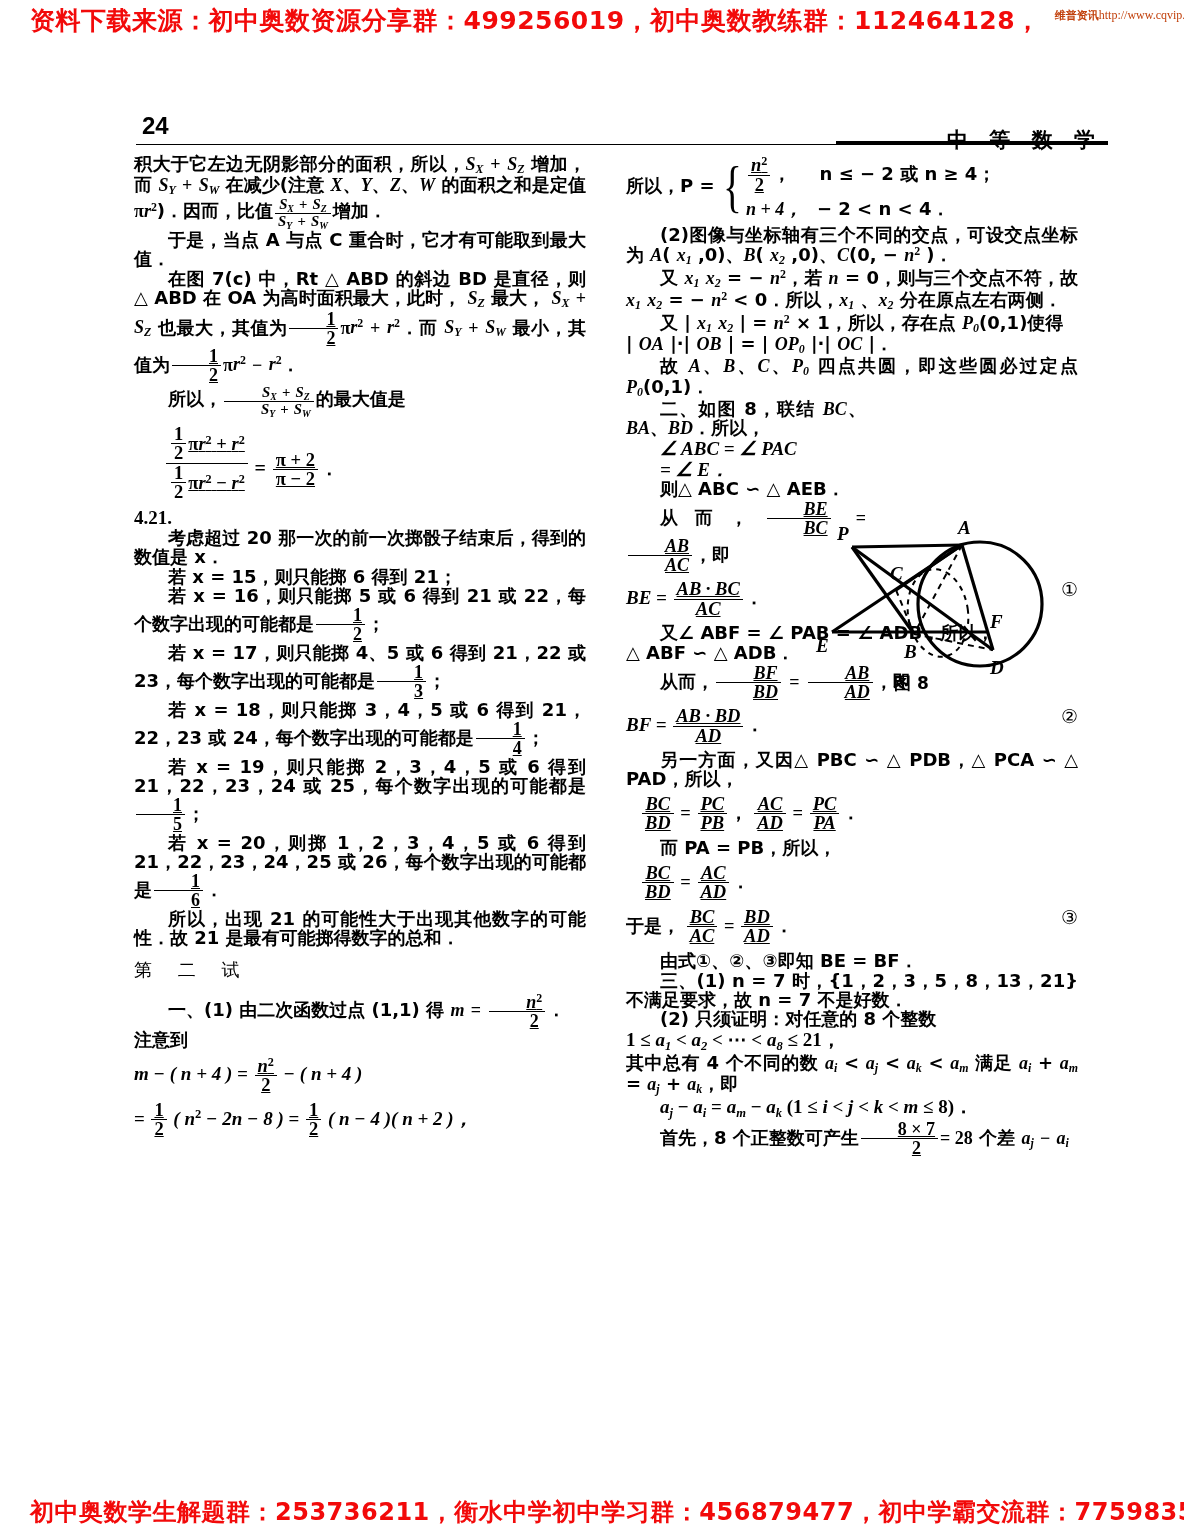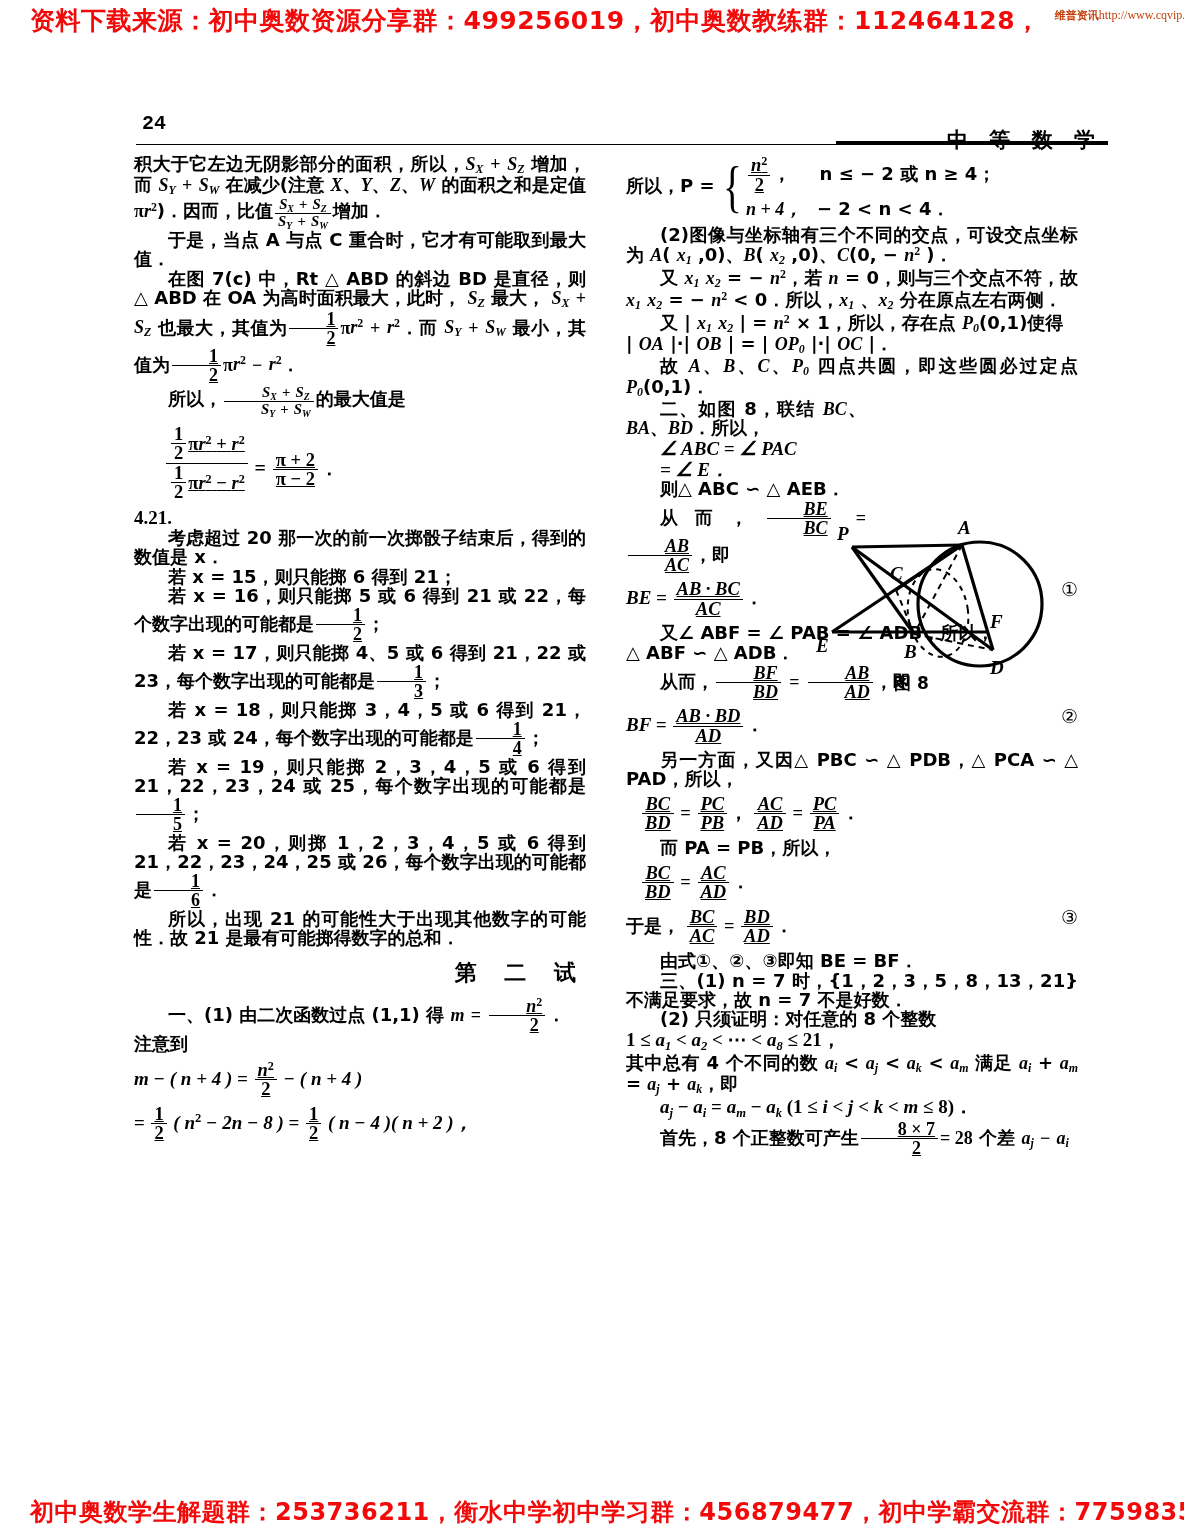--- a/index.html
+++ b/index.html
@@ -28,21 +28,21 @@
   .watermark{
     position:absolute;right:6px;top:8px;
     font-size:12px;color:#c2410c;
     font-family:"Liberation Serif",serif;
     white-space:nowrap;
   }
   .watermark .wm-cn{font-weight:bold;font-family:"DejaVu Sans",sans-serif;font-size:11px;}
 
   
   .head{position:absolute;left:108px;top:108px;width:970px;height:42px;}
-  .head .pageno{position:absolute;left:6px;top:4px;font-size:20px;font-weight:bold;font-family:Liberation Mono, monospace;}
+  .head .pageno{position:absolute;left:6px;top:4px;font-size:24px;font-weight:bold;font-family:Liberation Sans, sans-serif;}
   .head .jtitle{position:absolute;right:4px;top:18px;font-size:21px;font-weight:bold;letter-spacing:7px;
                 font-family:"DejaVu Sans","Liberation Sans",sans-serif;text-align:right;}
   .rule-thin{position:absolute;left:0;top:36px;width:700px;height:1px;background:#000;}
   .rule-thick{position:absolute;left:700px;top:33px;width:272px;height:4px;background:#000;}
 
   
   .col{position:absolute;top:155px;width:452px;font-size:18.5px;line-height:1.05;}
   .col-l{left:106px;}
   .col-r{left:598px;}
 
@@ -59,21 +59,21 @@
   .fr{display:inline-block;vertical-align:-0.52em;text-align:center;margin:0 2px;line-height:1.0;}
   .fr .nu{display:block;padding:0 3px;font-size:.82em;}
   .fr .de{display:block;border-top:1.4px solid #000;padding:0 3px;font-size:.82em;}
   .fr.big{vertical-align:-0.58em;text-decoration:underline;}
   .fr.big .nu,.fr.big .de{font-size:1em;}
 
   .disp{margin:6px 0 6px 0;text-align:left;}
   .disp-c{margin:6px 0;text-align:left;padding-left:30px;}
   .eqno{float:right;font-family:"Liberation Serif",serif;font-size:19px;}
 
-  .sectitle{text-align:right;font-weight:bold;font-size:22px;letter-spacing:10px;margin:14px 0 12px 0;
+  .sectitle{text-align:left;font-weight:normal;font-size:18px;letter-spacing:10px;margin:14px 0 12px 0;
             font-family:"DejaVu Sans","Liberation Sans",sans-serif;}
 
   
   .pw{display:inline-block;vertical-align:middle;position:relative;}
   .pw .brace{display:inline-block;vertical-align:middle;font-size:56px;line-height:.7;font-weight:300;
              font-family:"Liberation Serif",serif;transform:scaleX(.7);}
   .pw .rows{display:inline-block;vertical-align:middle;text-align:left;}
   .pw .rows > div{white-space:nowrap;}
 
   

